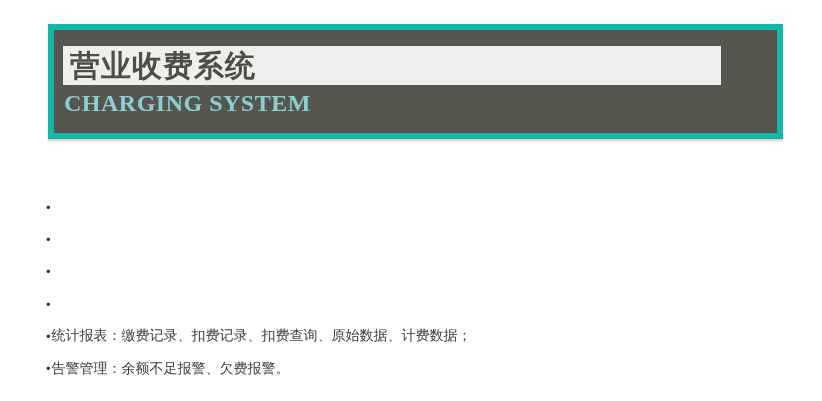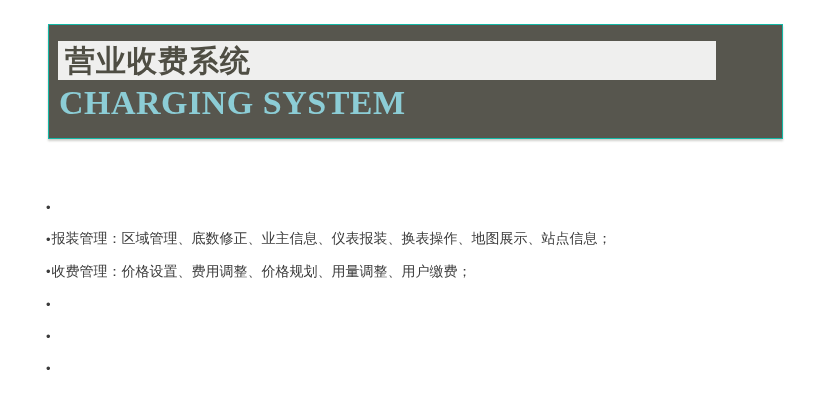--- a/index.html
+++ b/index.html
@@ -17,21 +17,21 @@
   }
   
   .header-box {
     position: absolute;
     left: 48px;
     top: 24px;
     width: 735px;
     height: 115px;
     box-sizing: border-box;
     background: #57564e;
-    border: 1px solid #14b8a6;
+    border: 6px solid #14b8a6;
     box-shadow: 0 2px 2px rgba(120, 118, 110, 0.35);
   }
   .title-bar {
     position: absolute;
     left: 9px;
     top: 16px;
     width: 658px;
     height: 39px;
     background: #efefee;
     display: flex;
@@ -45,21 +45,21 @@
     color: #4f4e44;
     letter-spacing: 1px;
     white-space: nowrap;
     line-height: 1;
   }
   .subtitle {
     position: absolute;
     left: 10px;
     top: 61px;
     font-family: "Liberation Serif", "DejaVu Serif", serif;
-    font-size: 34px;
+    font-size: 24px;
     font-weight: bold;
     color: #8ccdd6;
     letter-spacing: 0.5px;
     white-space: nowrap;
     line-height: 1;
   }
   
   .feature-list {
     position: absolute;
     left: 46px;
@@ -93,30 +93,30 @@
     </div>
     <div class="subtitle">CHARGING SYSTEM</div>
   </div>
 
   <ul class="feature-list">
     <li>
       <span class="bullet">•</span>
     </li>
     <li>
       <span class="bullet">•</span>
-      <span>报装管理：区域管理、底数修正、业主信息、仪表报装、换表操作、地图展示、站点信息；</span>
-    </li>
-    <li>
-      <span class="bullet">•</span>
-      <span>收费管理：价格设置、费用调整、价格规划、用量调整、用户缴费；</span>
     </li>
     <li>
       <span class="bullet">•</span>
     </li>
     <li>
       <span class="bullet">•</span>
     </li>
     <li>
       <span class="bullet">•</span>
+      <span>统计报表：缴费记录、扣费记录、扣费查询、原始数据、计费数据；</span>
+    </li>
+    <li>
+      <span class="bullet">•</span>
+      <span>告警管理：余额不足报警、欠费报警。</span>
     </li>
   </ul>
 
 </div>
 
 </body></html>

